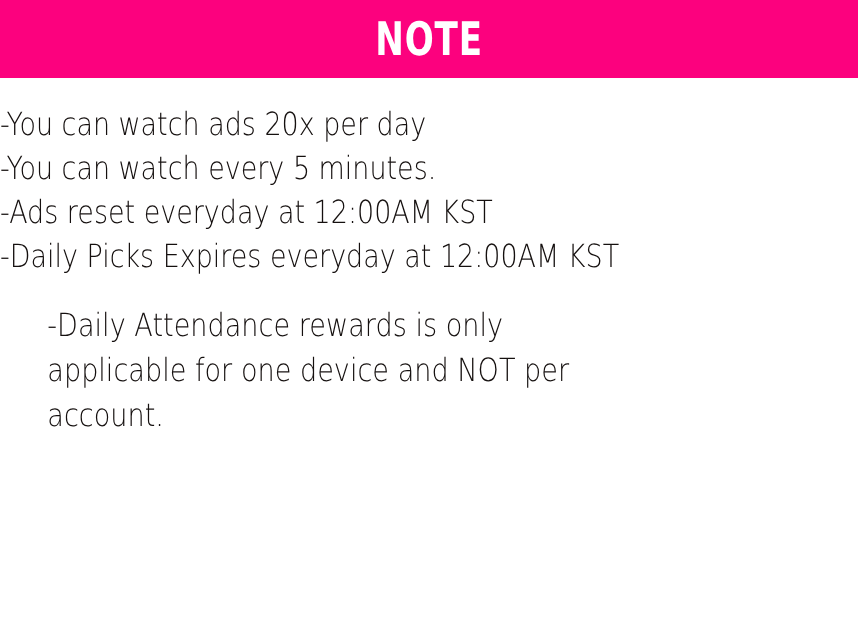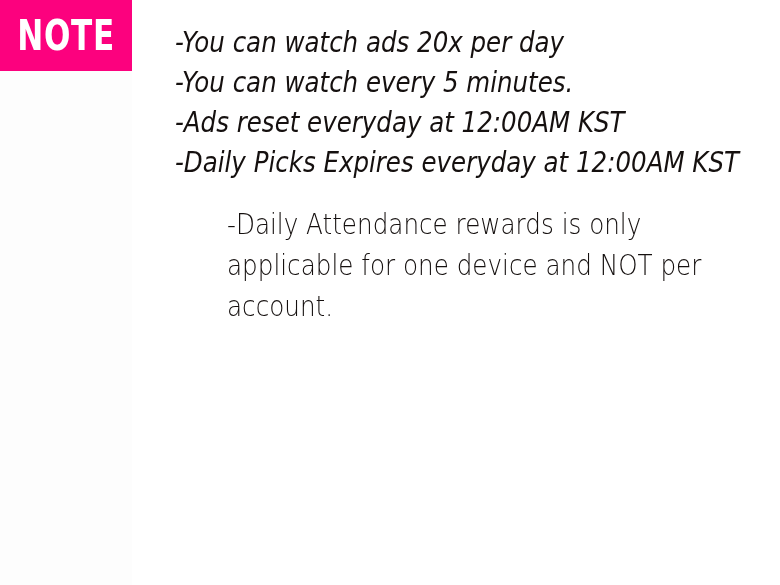--- a/index.html
+++ b/index.html
@@ -13,21 +13,21 @@
     font-family: "Liberation Sans", sans-serif;
     overflow: hidden;
   }
 
   #note-card {
     position: relative;
     width: 780px;
     height: 585px;
     background: #fdfdfd;
     display: flex;
-    flex-direction: row;
+    flex-direction: column;
   }
 
   
   #note-header {
     height: 71px;
     background: #fc017e;
     display: flex;
     align-items: center;
     justify-content: center;
     flex: none;
@@ -61,22 +61,20 @@
     color: #15100f;
     font-family: "DejaVu Sans", sans-serif;
     font-weight: 300;
     white-space: nowrap;
     margin: 0;
   }
 
   
   #block-rules {
     padding-top: 22px;
-    padding-left: 43px;
-    font-style: italic;
   }
   #block-rules .note-line {
     font-size: 29px;
     line-height: 40px;
     transform-origin: left center;
   }
   #block-rules .note-line.l1 { transform: scaleX(0.845); }
   #block-rules .note-line.l2 { transform: scaleX(0.845); }
   #block-rules .note-line.l3 { transform: scaleX(0.845); }
   #block-rules .note-line.l4 { transform: scaleX(0.845); }
@@ -89,22 +87,21 @@
   #block-picks .note-line {
     font-size: 29px;
     line-height: 41px;
     transform-origin: left center;
     transform: scaleX(0.85);
   }
 
   
   #block-attendance {
     padding-top: 22px;
-    padding-left: 66px;
-    margin-left: 29px;
+    padding-left: 43px;
   }
   #block-attendance .note-line {
     font-size: 29px;
     line-height: 41px;
     transform-origin: left center;
     transform: scaleX(0.85);
   }
 </style>
 </head>
 <body>

